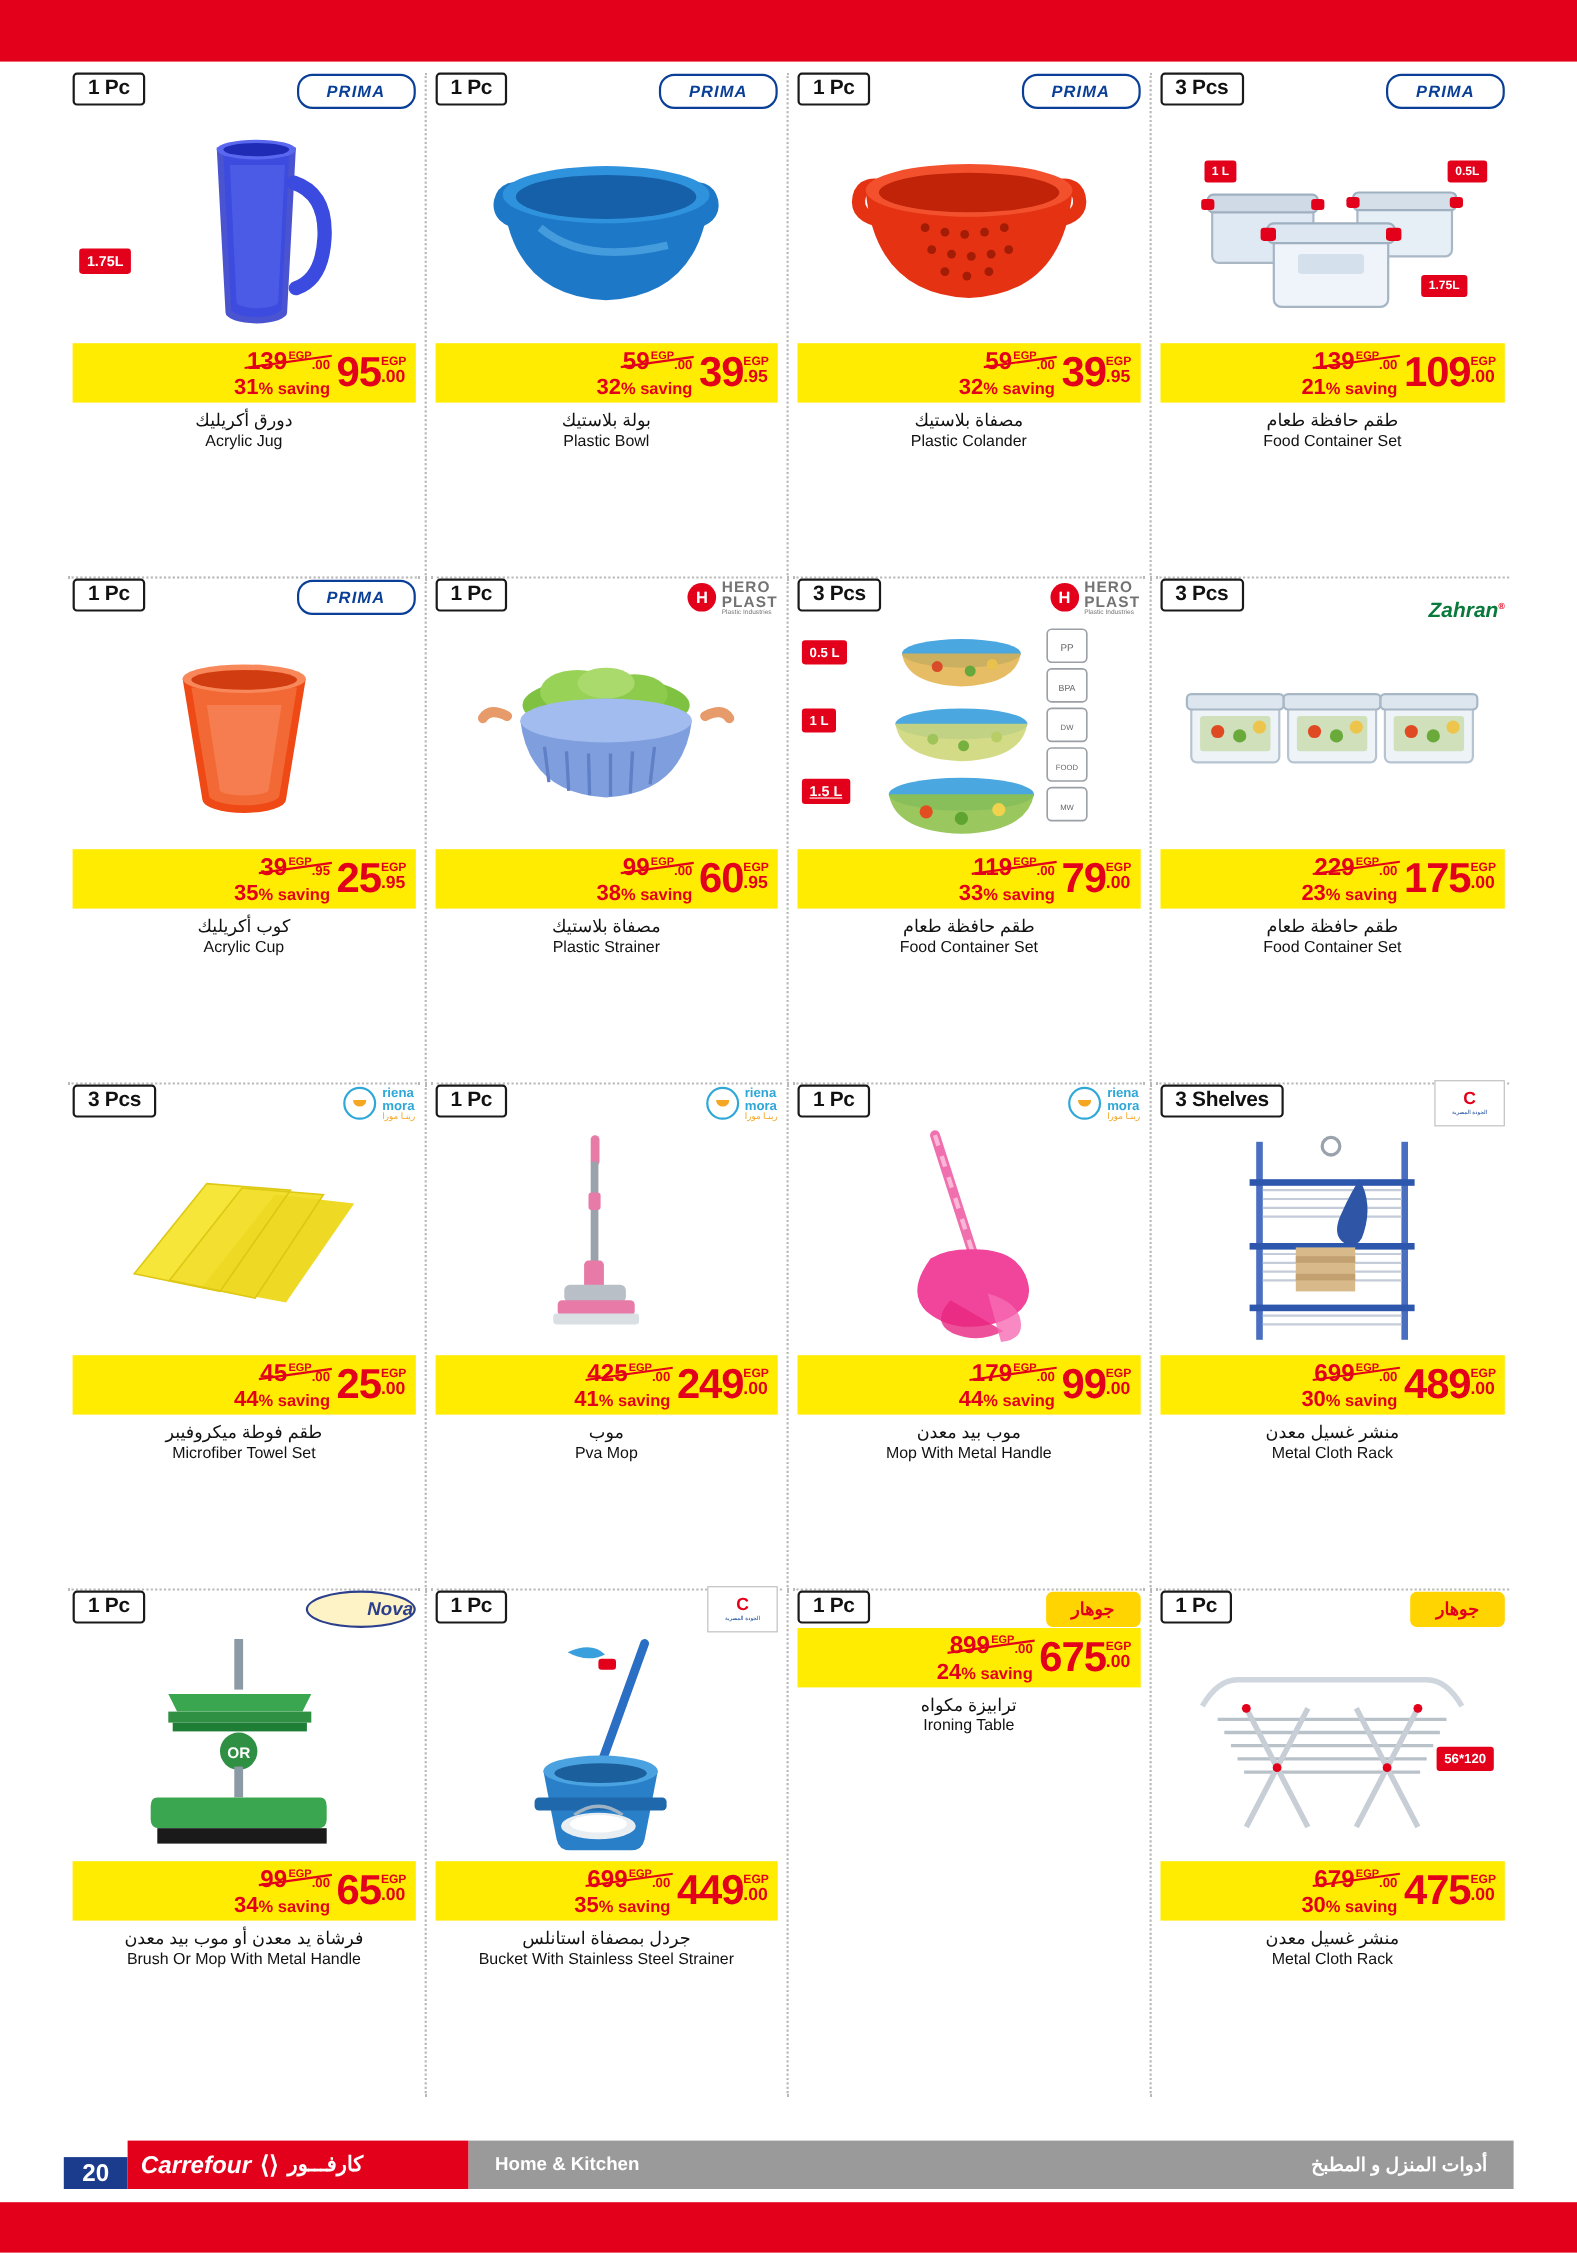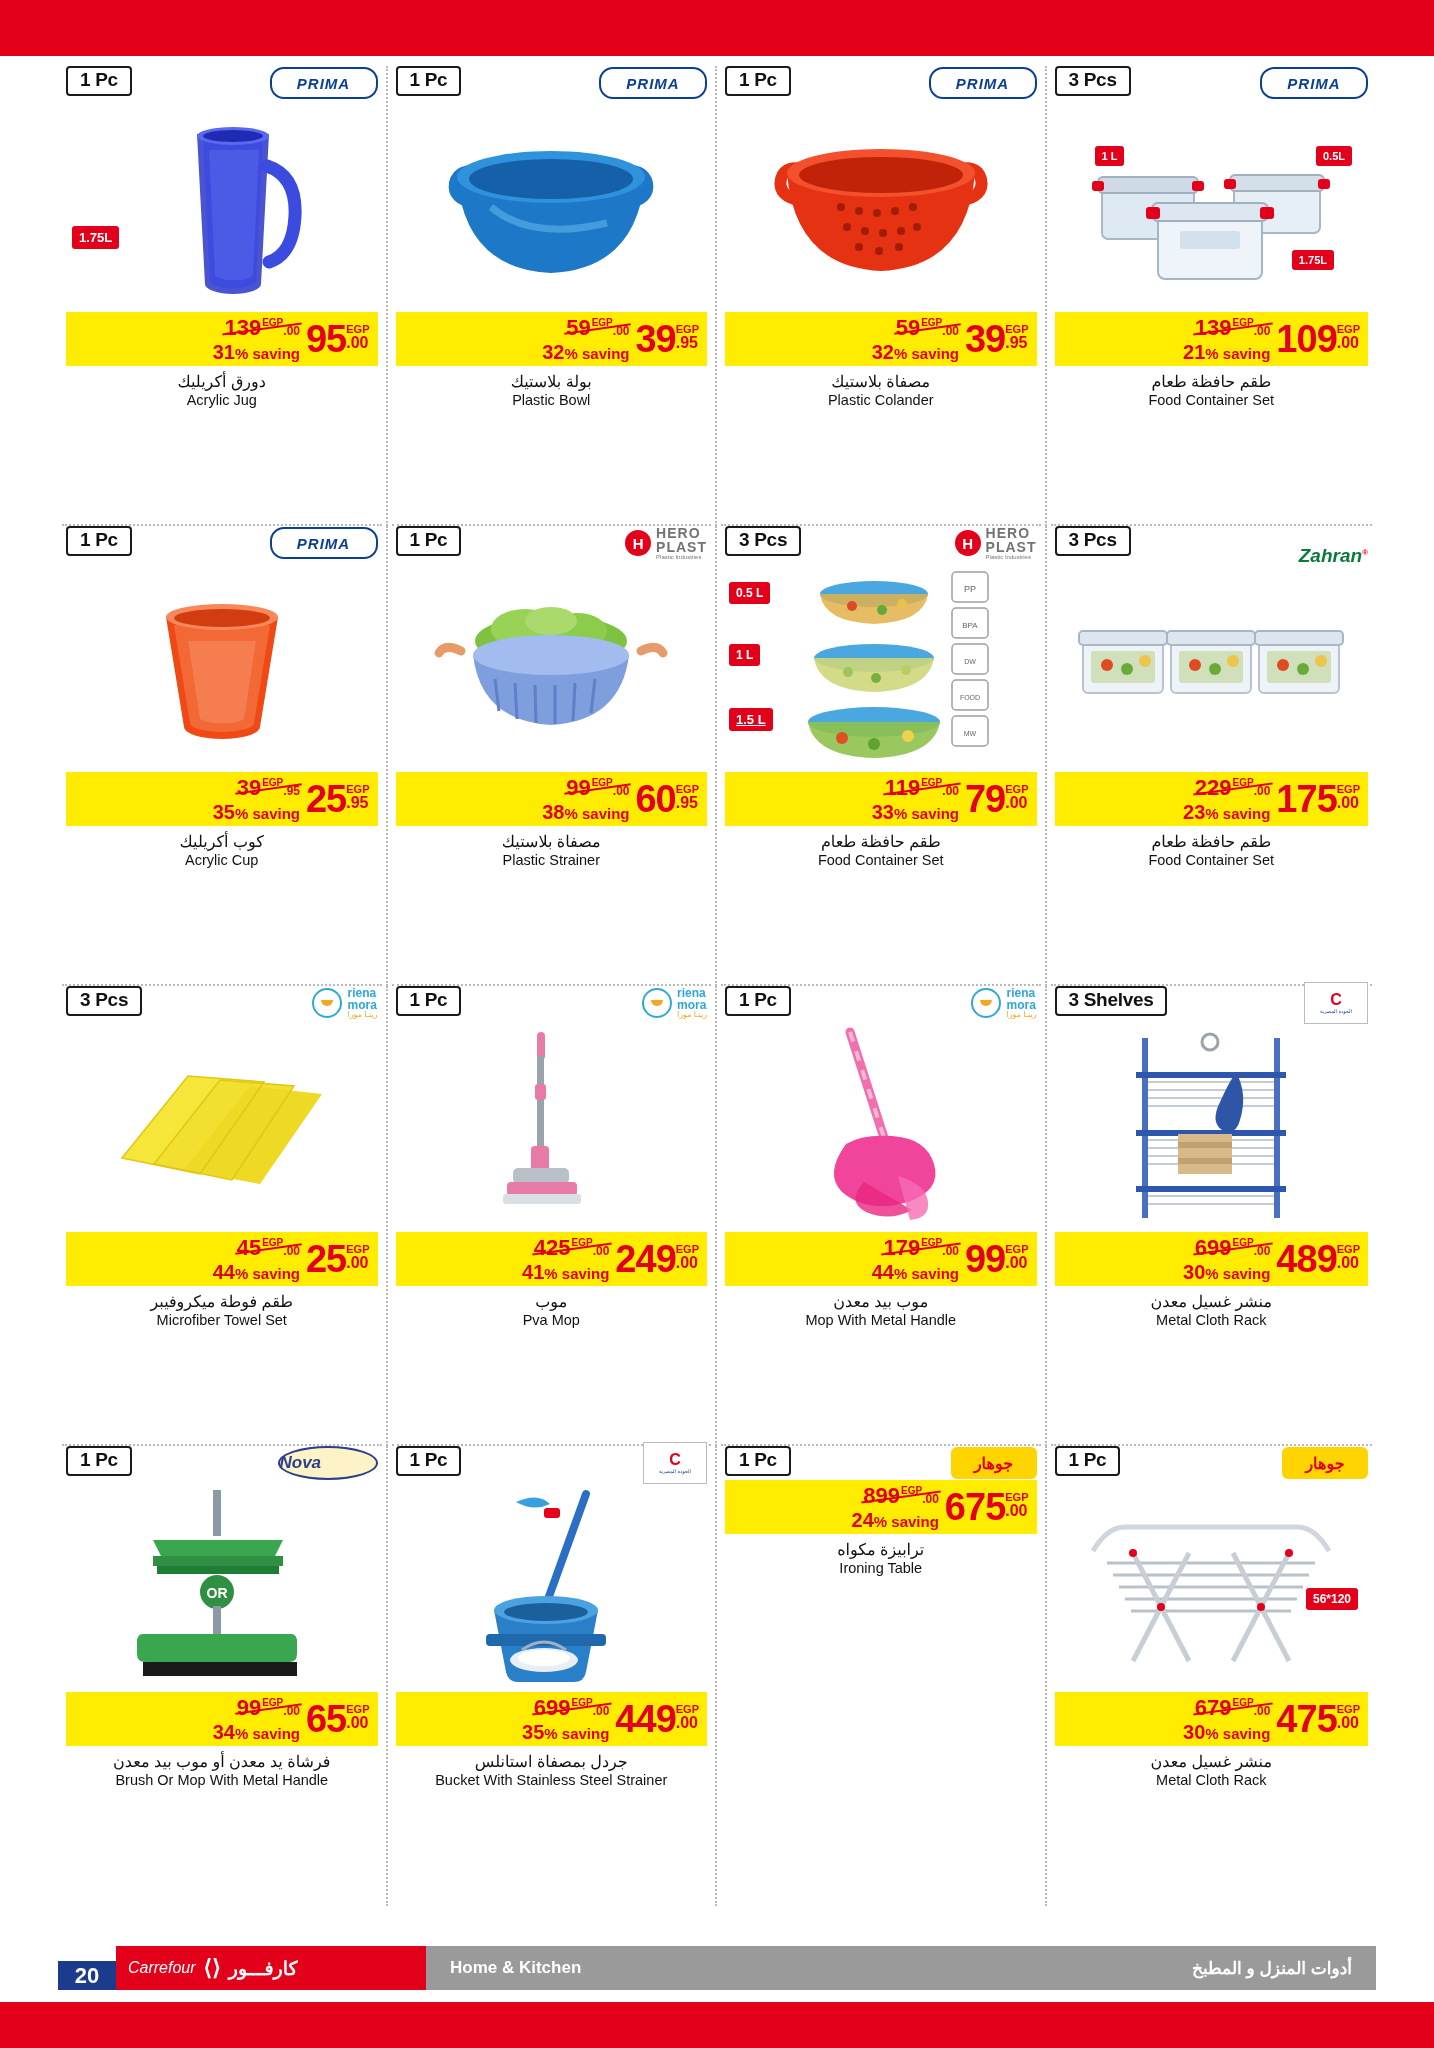--- a/index.html
+++ b/index.html
@@ -134,21 +134,21 @@
   .logo-riena .rt { line-height: 1.0; }
   .logo-riena .rt b {
     display:block; font-size: 12px; color: #2fa8d8; font-weight: bold;
   }
   .logo-riena .rt s {
     display:block; font-size: 8px; color: #f5a623; text-decoration: none;
   }
   .logo-nova {
     width: 96px; height: 30px; border-radius: 50%;
     background: #fdf3c6; border: 2px solid #2b3f8c;
-    display:flex; align-items:center; justify-content:flex-start;
+    display:flex; align-items:center; justify-content:flex-end;
   }
   .logo-nova span {
     font-size: 17px; font-weight: bold; color: #2b3f8c; font-style: italic;
   }
   .logo-cert {
     width: 62px; height: 40px; background: #fff;
     border: 1px solid #bbb;
     display:flex; flex-direction: column; align-items:center; justify-content:center;
   }
   .logo-cert .c-mark { font-size: 16px; font-weight: bold; color: #e3001b; line-height:1; }
@@ -248,21 +248,21 @@
     font-size: 22px; font-weight: bold; margin-top: 15px;
   }
   .carrefour {
     width: 310px;
     background: #e3001b;
     color: #fff;
     display: flex; align-items: center; gap: 8px;
     padding-left: 12px;
     box-sizing: border-box;
   }
-  .carrefour .cf-en { font-size: 16px; font-weight: normal; font-style: italic; }
+  .carrefour .cf-en { font-size: 22px; font-weight: bold; font-style: italic; }
   .carrefour .cf-logo {
     font-size: 22px; font-weight: bold;
   }
   .carrefour .cf-ar { font-size: 19px; font-weight: bold; }
   .cat-bar {
     flex: 1;
     background: #9a9a9a;
     color: #fff;
     display: flex;
     align-items: center;

